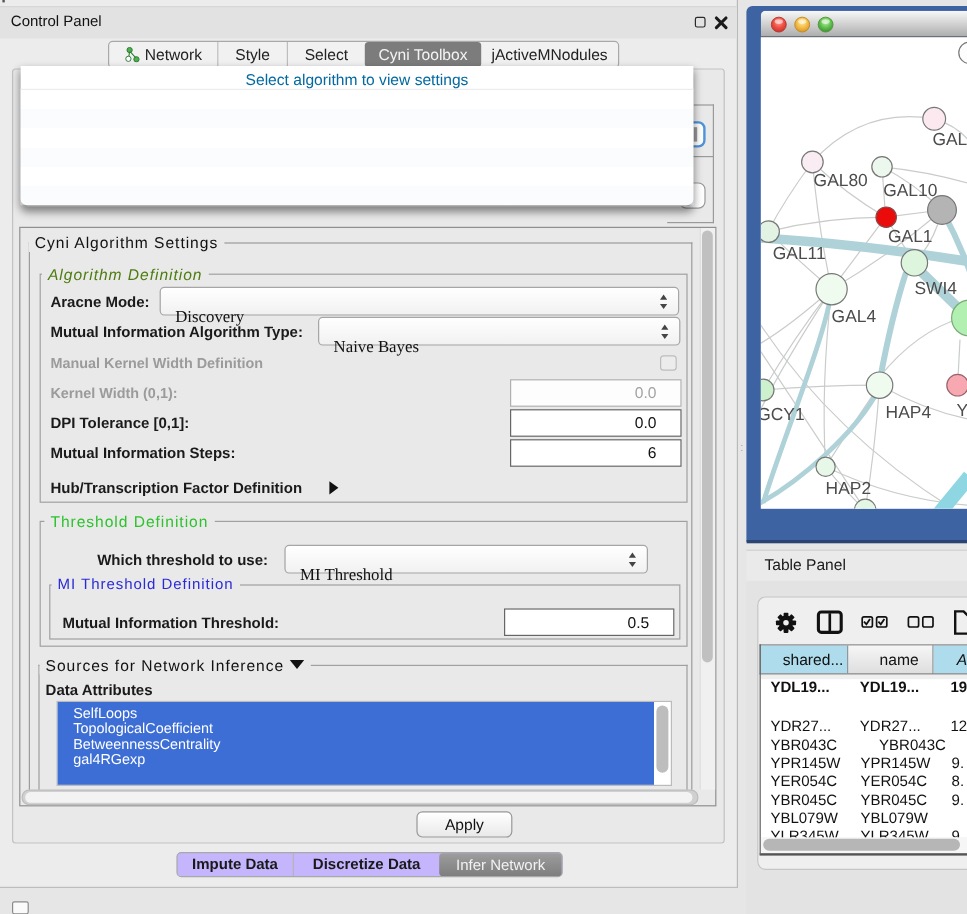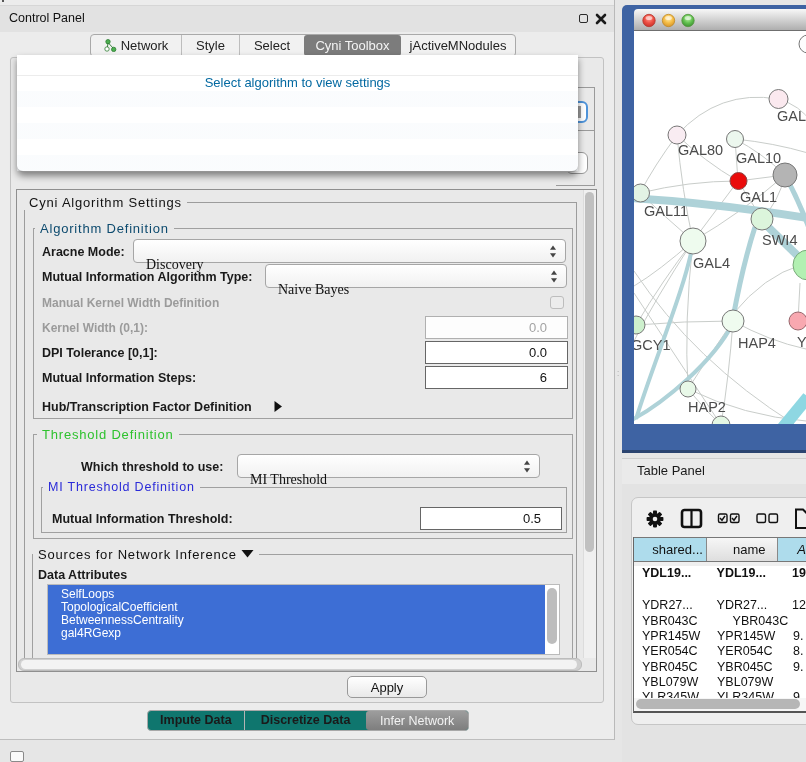--- a/index.html
+++ b/index.html
@@ -59,21 +59,21 @@
 <div class="abs" style="left:583px; top:190px; width:13px; height:468px; background:#f0f0f0; border-left:1px solid #dcdcdc;"></div>
 <div class="abs" style="left:585px; top:192px; width:9px; height:360px; background:#c0c0c0; border-radius:5px;"></div>
 
 <div class="abs" style="left:18px; top:658px; width:564px; height:13px; background:#d0d0d0; border-radius:6px; border:1px solid #bcbcbc;"></div>
 <div class="abs" style="left:21px; top:660px; width:556px; height:9px; background:#f3f3f3; border-radius:5px;"></div>
 
 <div class="gbox" style="left:24px; top:202px; width:553px; height:456px; border-color:#9c9c9c; border-bottom:none;"></div>
 <div class="gtitle" style="left:24px; top:195px; color:#111;">Cyni Algorithm Settings</div>
 
 <div class="gbox" style="left:33px; top:228px; width:540px; height:191px;"></div>
-<div class="gtitle" style="left:35px; top:221px; color:#0c4a6e;">Algorithm Definition</div>
+<div class="gtitle" style="left:35px; top:221px; color:#4d7c0f;font-style:italic;">Algorithm Definition</div>
 
 <div class="lbl" style="left:42px; top:245px;">Aracne Mode:</div>
 <div class="combo" style="left:133px; top:239px; width:433px; height:24px;">Discovery
   <svg class="carrows" width="8" height="13" viewBox="0 0 8 13">
       <path d="M4 0.5 L7 4.7 H1 Z" fill="#444"></path>
       <path d="M4 12.5 L1 8.3 H7 Z" fill="#444"></path>
     </svg>
 </div>
 <div class="lbl" style="left:42px; top:270px;">Mutual Information Algorithm Type:</div>
 <div class="combo" style="left:265px; top:264px; width:302px; height:24px;">Naive Bayes
@@ -114,33 +114,33 @@
 <div class="gtitle" style="left:33px; top:547px; color:#111;">Sources for Network Inference <svg width="13" height="9" viewBox="0 0 13 9" style="margin-bottom:1px;">
       <path d="M0.5 1 H12.5 L6.5 8.5 Z" fill="#111"></path>
     </svg></div>
 <div class="lbl" style="left:38px; top:568px; font-size:12.5px;">Data Attributes</div>
 <div class="abs" style="left:47px; top:584px; width:513px; height:71px; background:#fff; border:1px solid #bbb;"></div>
 <div class="abs" style="left:48px; top:585px; width:497px; height:69px; background:#3d6ed5; color:#fff; font-size:12px; padding:3px 0 0 13px; line-height:13px;">SelfLoops<br>TopologicalCoefficient<br>BetweennessCentrality<br>gal4RGexp</div>
 <div class="abs" style="left:547px; top:588px; width:10px; height:56px; background:#bdbdbd; border-radius:5px;"></div>
 
 <div class="abs" style="left:347px; top:676px; width:80px; height:22px; background:linear-gradient(#ffffff,#e9e9e9); border:1px solid #999; border-radius:5px; text-align:center; line-height:21px; font-size:13px; color:#111;">Apply</div>
 
-<div class="abs" style="left:147px; top:710px; width:322px; height:21px; background:#0f766e; border:1px solid #a8a8a8; border-radius:4px; display:flex; font-size:12.5px; color:#1a1a1a;">
+<div class="abs" style="left:147px; top:710px; width:322px; height:21px; background:#c4b5fd; border:1px solid #a8a8a8; border-radius:4px; display:flex; font-size:12.5px; color:#1a1a1a;">
   <div style="width:96px; text-align:center; line-height:19px; font-weight:bold;">Impute Data</div>
   <div style="width:123px; text-align:center; line-height:19px; font-weight:bold; border-left:1px solid #b4b4b4;">Discretize Data</div>
   <div style="width:102px; text-align:center; line-height:20px; background:linear-gradient(#9d9d9d,#7e7e7e); color:#f2f2f2; border-radius:3px;">Infer Network</div>
 </div>
 
 <div class="abs" style="left:10px; top:751px; width:14px; height:11px; background:#fafafa; border:1.5px solid #8a8a8a; border-radius:2px;"></div>
 
 <div class="abs" style="left:617px; top:368px; width:3px; height:8px; color:#999; font-size:8px; line-height:4px;">.<br>.</div>
 
 <div class="abs" style="left:17px; top:55px; width:561px; height:117px; background:#fff; border-radius:0 0 6px 6px; box-shadow:0 4px 7px rgba(0,0,0,0.45); border-bottom:1px solid rgba(60,60,60,0.55); z-index:10;">
   <div style="position:absolute; left:0; top:20px; width:100%; height:96px; background:repeating-linear-gradient(#fff 0, #fff 16px, #f3f7fb 16px, #f3f7fb 32px); opacity:0.4;"></div>
-  <div style="position:relative; text-align:center; font-size:13px; color:#0369a1; padding-top:20px; height:20px; border-bottom:1px solid #ececec;">Select algorithm to view settings</div>
+  <div style="position:relative; text-align:center; font-size:13px; color:#0369a1; padding-top:4px; height:20px; border-bottom:1px solid #ececec;">Select algorithm to view settings</div>
 </div>
 
 <div class="abs" style="left:622px; top:5px; width:200px; height:448px; background:#3e63a3; border-radius:5px 0 0 0; border-bottom:3px solid #2b4470;"></div>
 <div class="abs" style="left:634px; top:9px; width:172px; height:22px; background:linear-gradient(#f8f8f8,#aeaeae); border-bottom:1px solid #6f6f6f; border-radius:4px 0 0 0;"></div>
 <svg class="abs" style="left:640px; top:13px;" width="60" height="15" viewBox="0 0 60 15">
   <defs>
     <radialGradient id="rg" cx="50%" cy="35%" r="65%">
         <stop offset="0%" stop-color="#ff9a90"></stop>
         <stop offset="55%" stop-color="#ee4f43"></stop>
         <stop offset="100%" stop-color="#c8332c"></stop>

